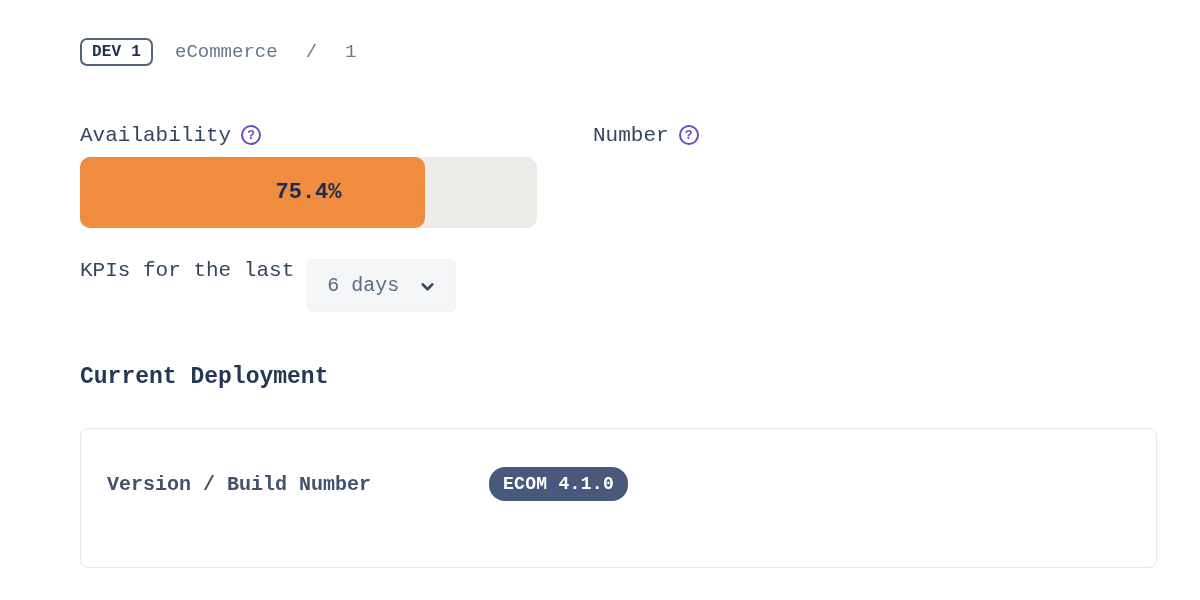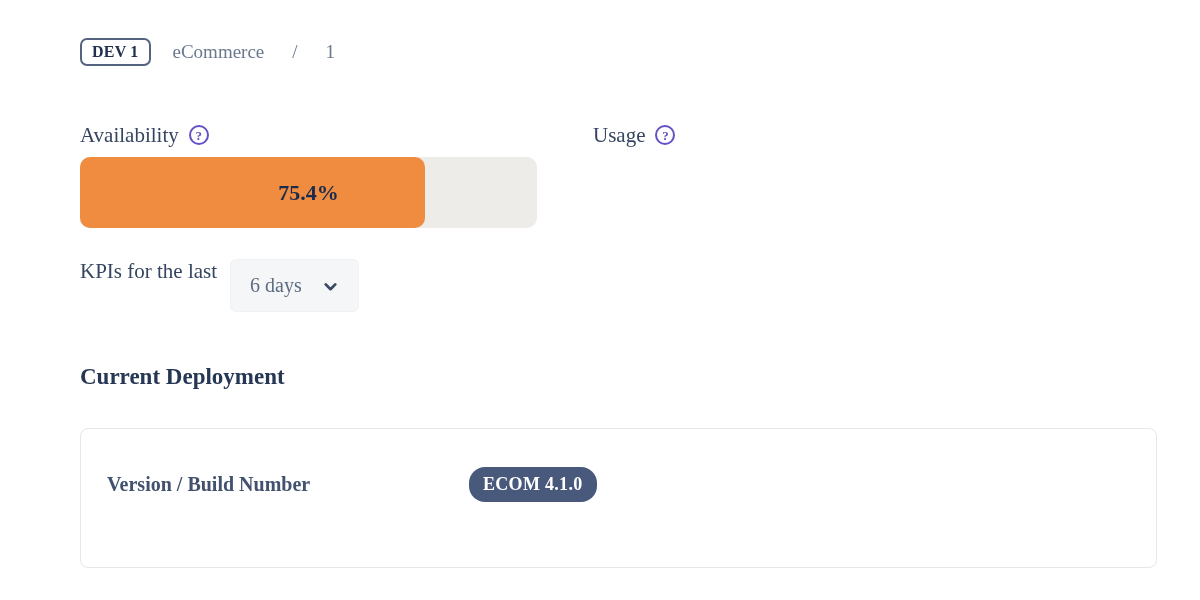--- a/index.html
+++ b/index.html
@@ -2,21 +2,21 @@
 <html><head>
 <meta charset="utf-8">
 <style>
   html, body { margin: 0; padding: 0; background: #ffffff; }
   .viewport {
     position: relative;
     width: 1200px;
     height: 600px;
     overflow: hidden;
     background: #ffffff;
-    font-family: Liberation Serif, serif;
+    font-family: Liberation Mono, monospace;
     color: #35455f;
     box-sizing: border-box;
     padding: 38px 43px 0 80px;
   }
   * { box-sizing: border-box; }
 
   
   .breadcrumb-row { display: flex; align-items: center; }
   .cat-badge {
     display: inline-flex; align-items: center;
@@ -93,21 +93,21 @@
   }
   .card {
     margin-top: 38px;
     width: 100%;
     height: 140px;
     border: 1px solid #e5e7ea;
     border-radius: 8px;
     background: #ffffff;
     padding: 38px 26px 0 26px;
   }
-  .field-row { display: flex; align-items: center; }
+  .field-row { display: flex; align-items: center; gap: 20px; }
   .field-label {
     width: 362px;
     font-size: 20px; font-weight: 600; color: #42526e;
   }
   .version-badge {
     display: inline-flex; align-items: center;
     background: #48597b; color: #ffffff;
     border-radius: 16px; padding: 7px 14px;
     font-size: 18px; font-weight: 700; letter-spacing: 0.3px;
     cursor: pointer;
@@ -137,21 +137,21 @@
         <span class="help-icon">?</span>
       </div>
       <div class="progress">
         <div class="progress-fill" style="width: 75.4%; background-color: rgb(240, 140, 64);"></div>
         <span class="progress-value">75.4%</span>
       </div>
     </div>
 
     <div class="kpi">
       <div class="kpi-label-row">
-        <span class="kpi-label">Usage</span>
+        <span class="kpi-label">Number</span>
         <span class="help-icon">?</span>
       </div>
     </div>
 
   </section>
 
   <div class="period-row">
     <span class="period-label">KPIs for the last</span>
     <button class="period-select">
       <span>6 days</span>

